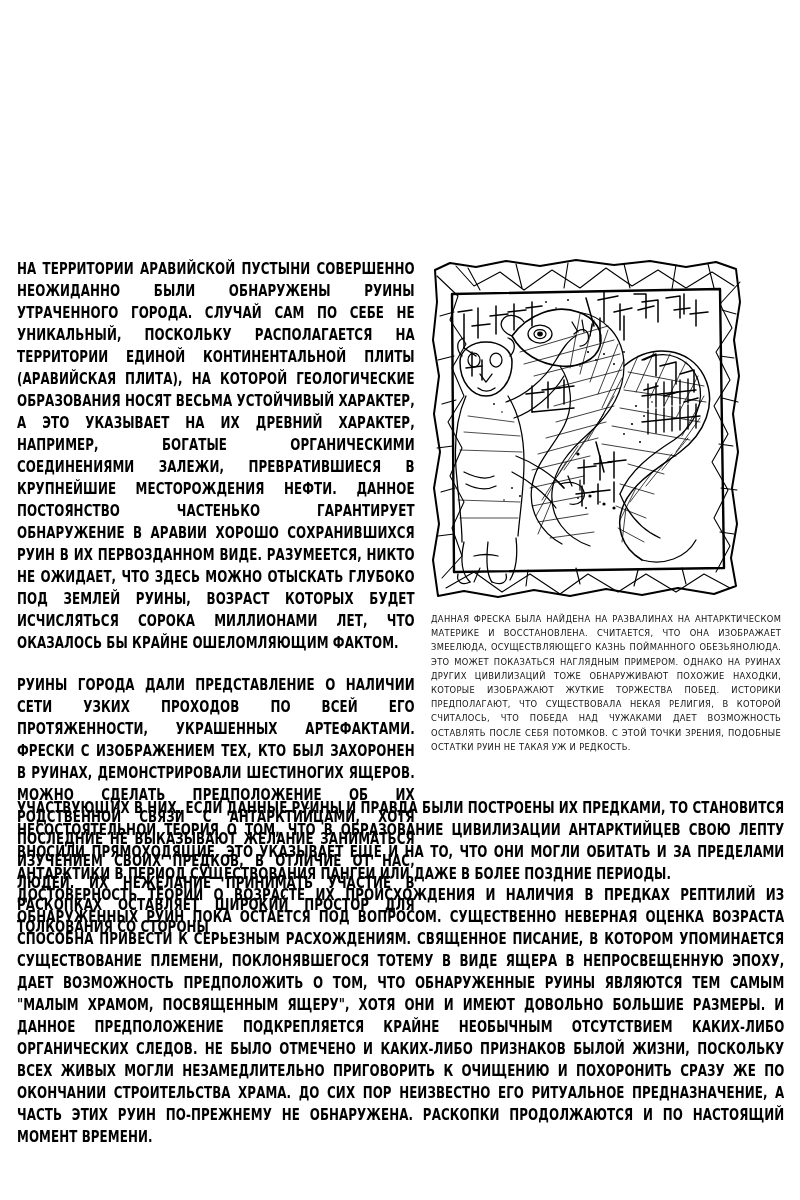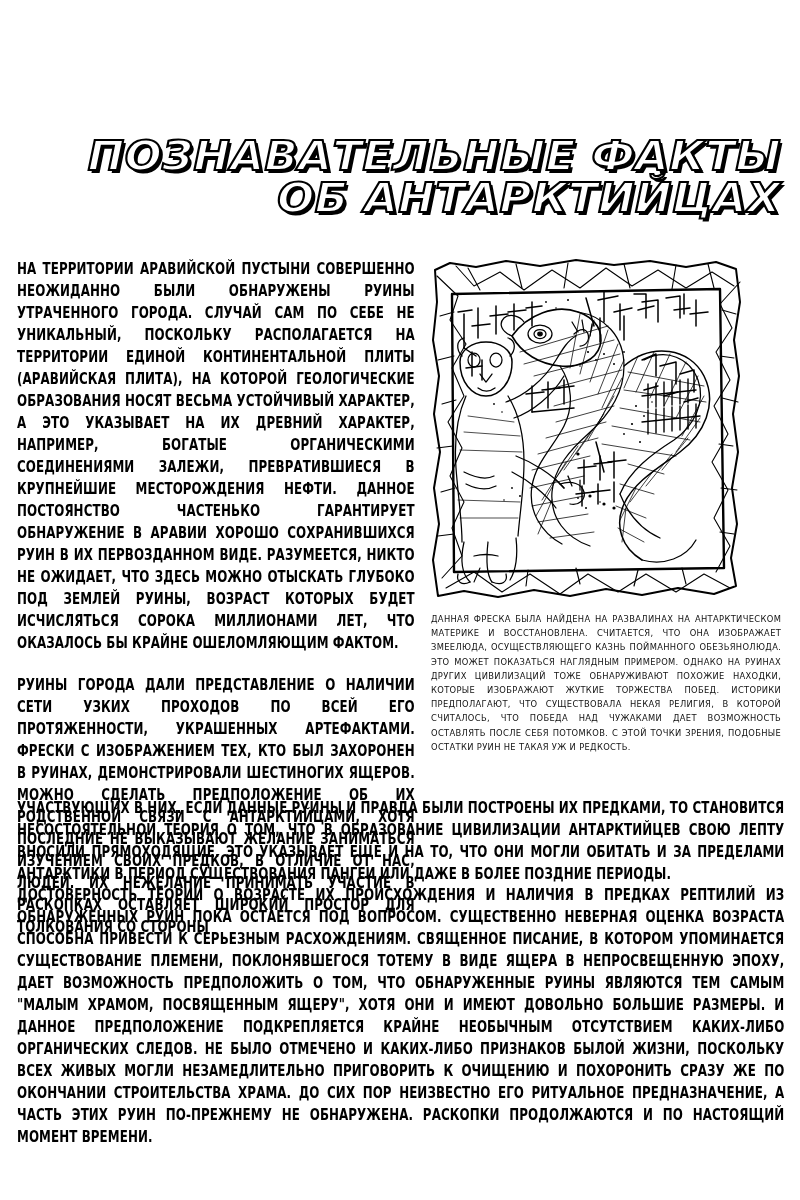--- a/index.html
+++ b/index.html
@@ -99,24 +99,20 @@
     transform-origin:left top;
     color:#111;
   }
   .caption p{margin:0;}
 </style>
 </head>
 <body>
 
 <div class="page">
 
-  <div class="title-block">
-    <span class="title-line l1">ПОЗНАВАТЕЛЬНЫЕ ФАКТЫ</span>
-    <span class="title-line l2">ОБ АНТАРКТИЙЦАХ</span>
-  </div>
 
   <div class="left-col body-text">
     <p>НА ТЕРРИТОРИИ АРАВИЙСКОЙ ПУСТЫНИ СОВЕРШЕННО НЕОЖИДАННО БЫЛИ ОБНАРУЖЕНЫ РУИНЫ УТРАЧЕННОГО ГОРОДА. СЛУЧАЙ САМ ПО СЕБЕ НЕ УНИКАЛЬНЫЙ, ПОСКОЛЬКУ РАСПОЛАГАЕТСЯ НА ТЕРРИТОРИИ ЕДИНОЙ КОНТИНЕНТАЛЬНОЙ ПЛИТЫ (АРАВИЙСКАЯ ПЛИТА), НА КОТОРОЙ ГЕОЛОГИЧЕСКИЕ ОБРАЗОВАНИЯ НОСЯТ ВЕСЬМА УСТОЙЧИВЫЙ ХАРАКТЕР, А ЭТО УКАЗЫВАЕТ НА ИХ ДРЕВНИЙ ХАРАКТЕР, НАПРИМЕР, БОГАТЫЕ ОРГАНИЧЕСКИМИ СОЕДИНЕНИЯМИ ЗАЛЕЖИ, ПРЕВРАТИВШИЕСЯ В КРУПНЕЙШИЕ МЕСТОРОЖДЕНИЯ НЕФТИ. ДАННОЕ ПОСТОЯНСТВО ЧАСТЕНЬКО ГАРАНТИРУЕТ ОБНАРУЖЕНИЕ В АРАВИИ ХОРОШО СОХРАНИВШИХСЯ РУИН В ИХ ПЕРВОЗДАННОМ ВИДЕ. РАЗУМЕЕТСЯ, НИКТО НЕ ОЖИДАЕТ, ЧТО ЗДЕСЬ МОЖНО ОТЫСКАТЬ ГЛУБОКО ПОД ЗЕМЛЕЙ РУИНЫ, ВОЗРАСТ КОТОРЫХ БУДЕТ ИСЧИСЛЯТЬСЯ СОРОКА МИЛЛИОНАМИ ЛЕТ, ЧТО ОКАЗАЛОСЬ БЫ КРАЙНЕ ОШЕЛОМЛЯЮЩИМ ФАКТОМ.</p>
     <p>РУИНЫ ГОРОДА ДАЛИ ПРЕДСТАВЛЕНИЕ О НАЛИЧИИ СЕТИ УЗКИХ ПРОХОДОВ ПО ВСЕЙ ЕГО ПРОТЯЖЕННОСТИ, УКРАШЕННЫХ АРТЕФАКТАМИ. ФРЕСКИ С ИЗОБРАЖЕНИЕМ ТЕХ, КТО БЫЛ ЗАХОРОНЕН В РУИНАХ, ДЕМОНСТРИРОВАЛИ ШЕСТИНОГИХ ЯЩЕРОВ. МОЖНО СДЕЛАТЬ ПРЕДПОЛОЖЕНИЕ ОБ ИХ РОДСТВЕННОЙ СВЯЗИ С АНТАРКТИЙЦАМИ, ХОТЯ ПОСЛЕДНИЕ НЕ ВЫКАЗЫВАЮТ ЖЕЛАНИЕ ЗАНИМАТЬСЯ ИЗУЧЕНИЕМ СВОИХ ПРЕДКОВ, В ОТЛИЧИЕ ОТ НАС, ЛЮДЕЙ. ИХ НЕЖЕЛАНИЕ ПРИНИМАТЬ УЧАСТИЕ В РАСКОПКАХ ОСТАВЛЯЕТ ШИРОКИЙ ПРОСТОР ДЛЯ ТОЛКОВАНИЯ СО СТОРОНЫ</p>
   </div>
 
   <div class="fresco-wrap">
     <svg viewBox="0 0 318 348" xmlns="http://www.w3.org/2000/svg" fill="none" stroke="#000" stroke-width="1.25" stroke-linecap="round" stroke-linejoin="round">
 
       <path d="M7 14 L22 7 L48 11 L78 5 L112 10 L148 4 L186 9 L222 5 L258 11 L288 6 L308 13

